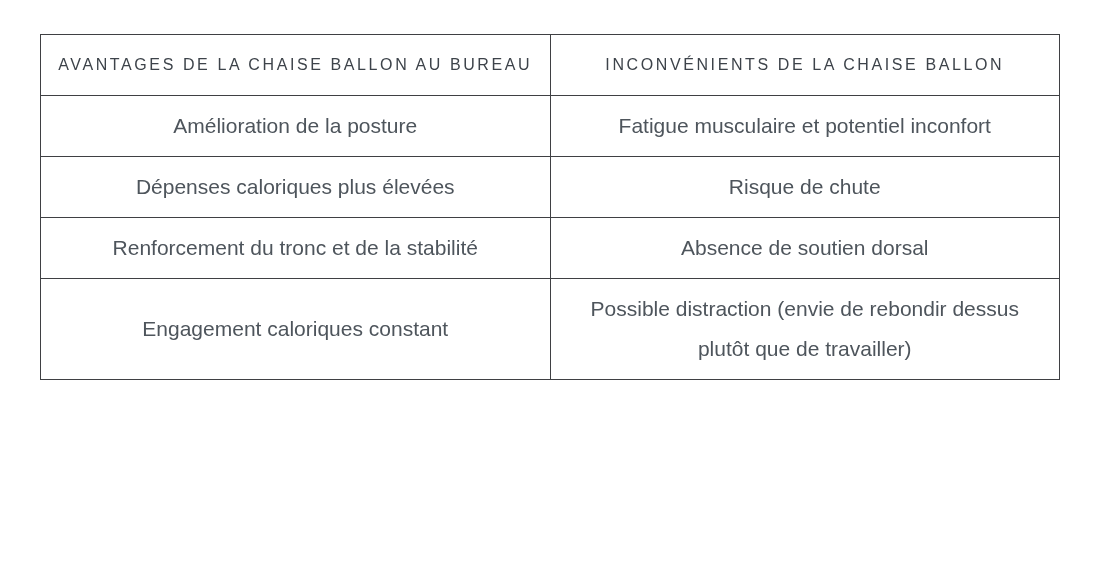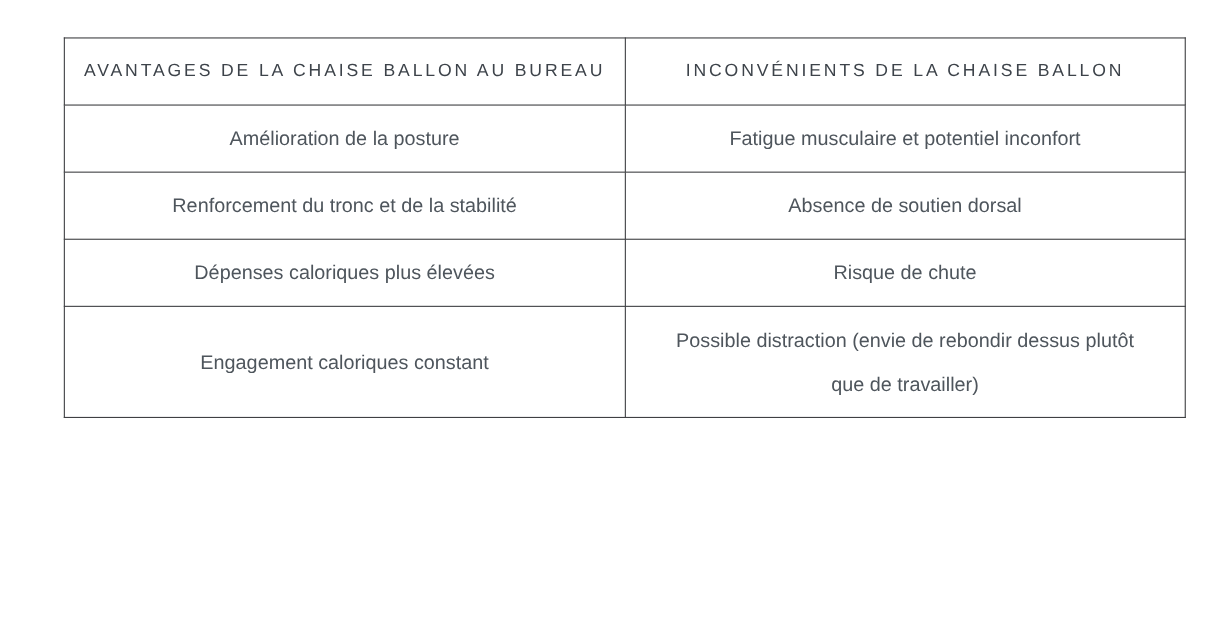--- a/index.html
+++ b/index.html
@@ -29,21 +29,21 @@
     font-weight: 400;
     font-size: 52px;
     letter-spacing: 0.5px;
     color: #6e7c76;
     white-space: nowrap;
   }
   .content {
     padding-top: 34px;
   }
   table.comparison {
-    margin-left: 58px;
+    margin-left: 40px;
     width: 1020px;
     border-collapse: collapse;
     table-layout: fixed;
     background: #ffffff;
   }
   table.comparison th,
   table.comparison td {
     border: 1px solid #3f4043;
     text-align: center;
     vertical-align: middle;
@@ -54,21 +54,21 @@
     font-size: 16px;
     font-weight: 500;
     letter-spacing: 2.6px;
     color: #3d434a;
     text-transform: uppercase;
     line-height: 1.3;
   }
   table.comparison td {
     height: 40px;
     padding: 10px 38px;
-    font-size: 18px;
+    font-size: 21px;
     font-weight: 400;
     color: #4e555c;
     line-height: 40px;
   }
 </style>
 </head>
 <body>
 
 <div class="page">
 
@@ -80,26 +80,26 @@
           <th>AVANTAGES DE LA CHAISE BALLON AU BUREAU</th>
           <th>INCONVÉNIENTS DE LA CHAISE BALLON</th>
         </tr>
       </thead>
       <tbody>
           <tr>
             <td>Amélioration de la posture</td>
             <td>Fatigue musculaire et potentiel inconfort</td>
           </tr>
           <tr>
+            <td>Dépenses caloriques plus élevées</td>
+            <td>Risque de chute</td>
+          </tr>
+          <tr>
             <td>Renforcement du tronc et de la stabilité</td>
             <td>Absence de soutien dorsal</td>
-          </tr>
-          <tr>
-            <td>Dépenses caloriques plus élevées</td>
-            <td>Risque de chute</td>
           </tr>
           <tr>
             <td>Engagement caloriques constant</td>
             <td>Possible distraction (envie de rebondir dessus plutôt que de travailler)</td>
           </tr>
         </tbody>
     </table>
   </main>
 
 </div>

